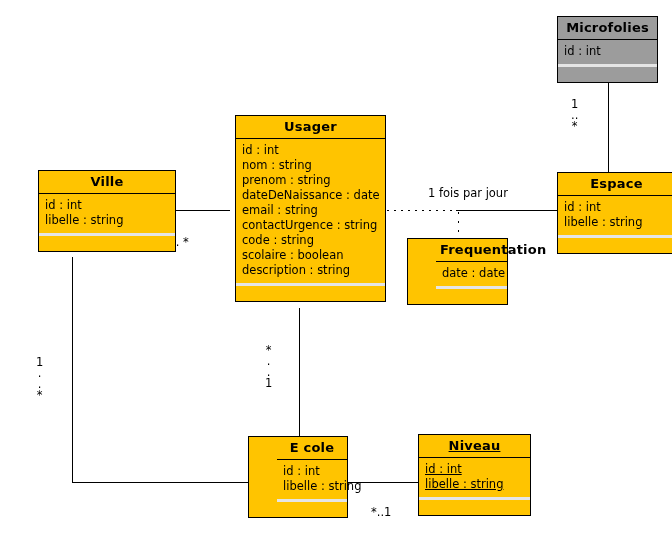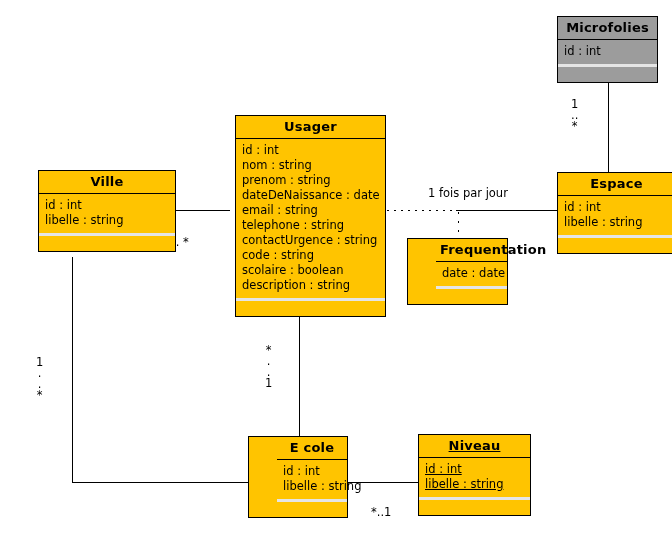--- a/index.html
+++ b/index.html
@@ -122,21 +122,20 @@
   </div>
 
   <div class="uml-class" style="left:229px; top:115px; width:151px;margin-left:6px;">
     <div class="uml-name">Usager</div>
     <div class="uml-attrs">
       <div class="attr">id : int</div>
       <div class="attr">nom : string</div>
       <div class="attr">prenom : string</div>
       <div class="attr">dateDeNaissance : date</div>
       <div class="attr">email : string</div>
-      <div class="attr">telephone : string</div>
       <div class="attr">contactUrgence : string</div>
       <div class="attr">code : string</div>
       <div class="attr">scolaire : boolean</div>
       <div class="attr">description : string</div>
     </div>
     <div class="uml-ops"></div>
   </div>
 
   <div class="uml-class" style="left:15px; top:170px; width:138px;margin-left:23px;">
     <div class="uml-name">Ville</div>

